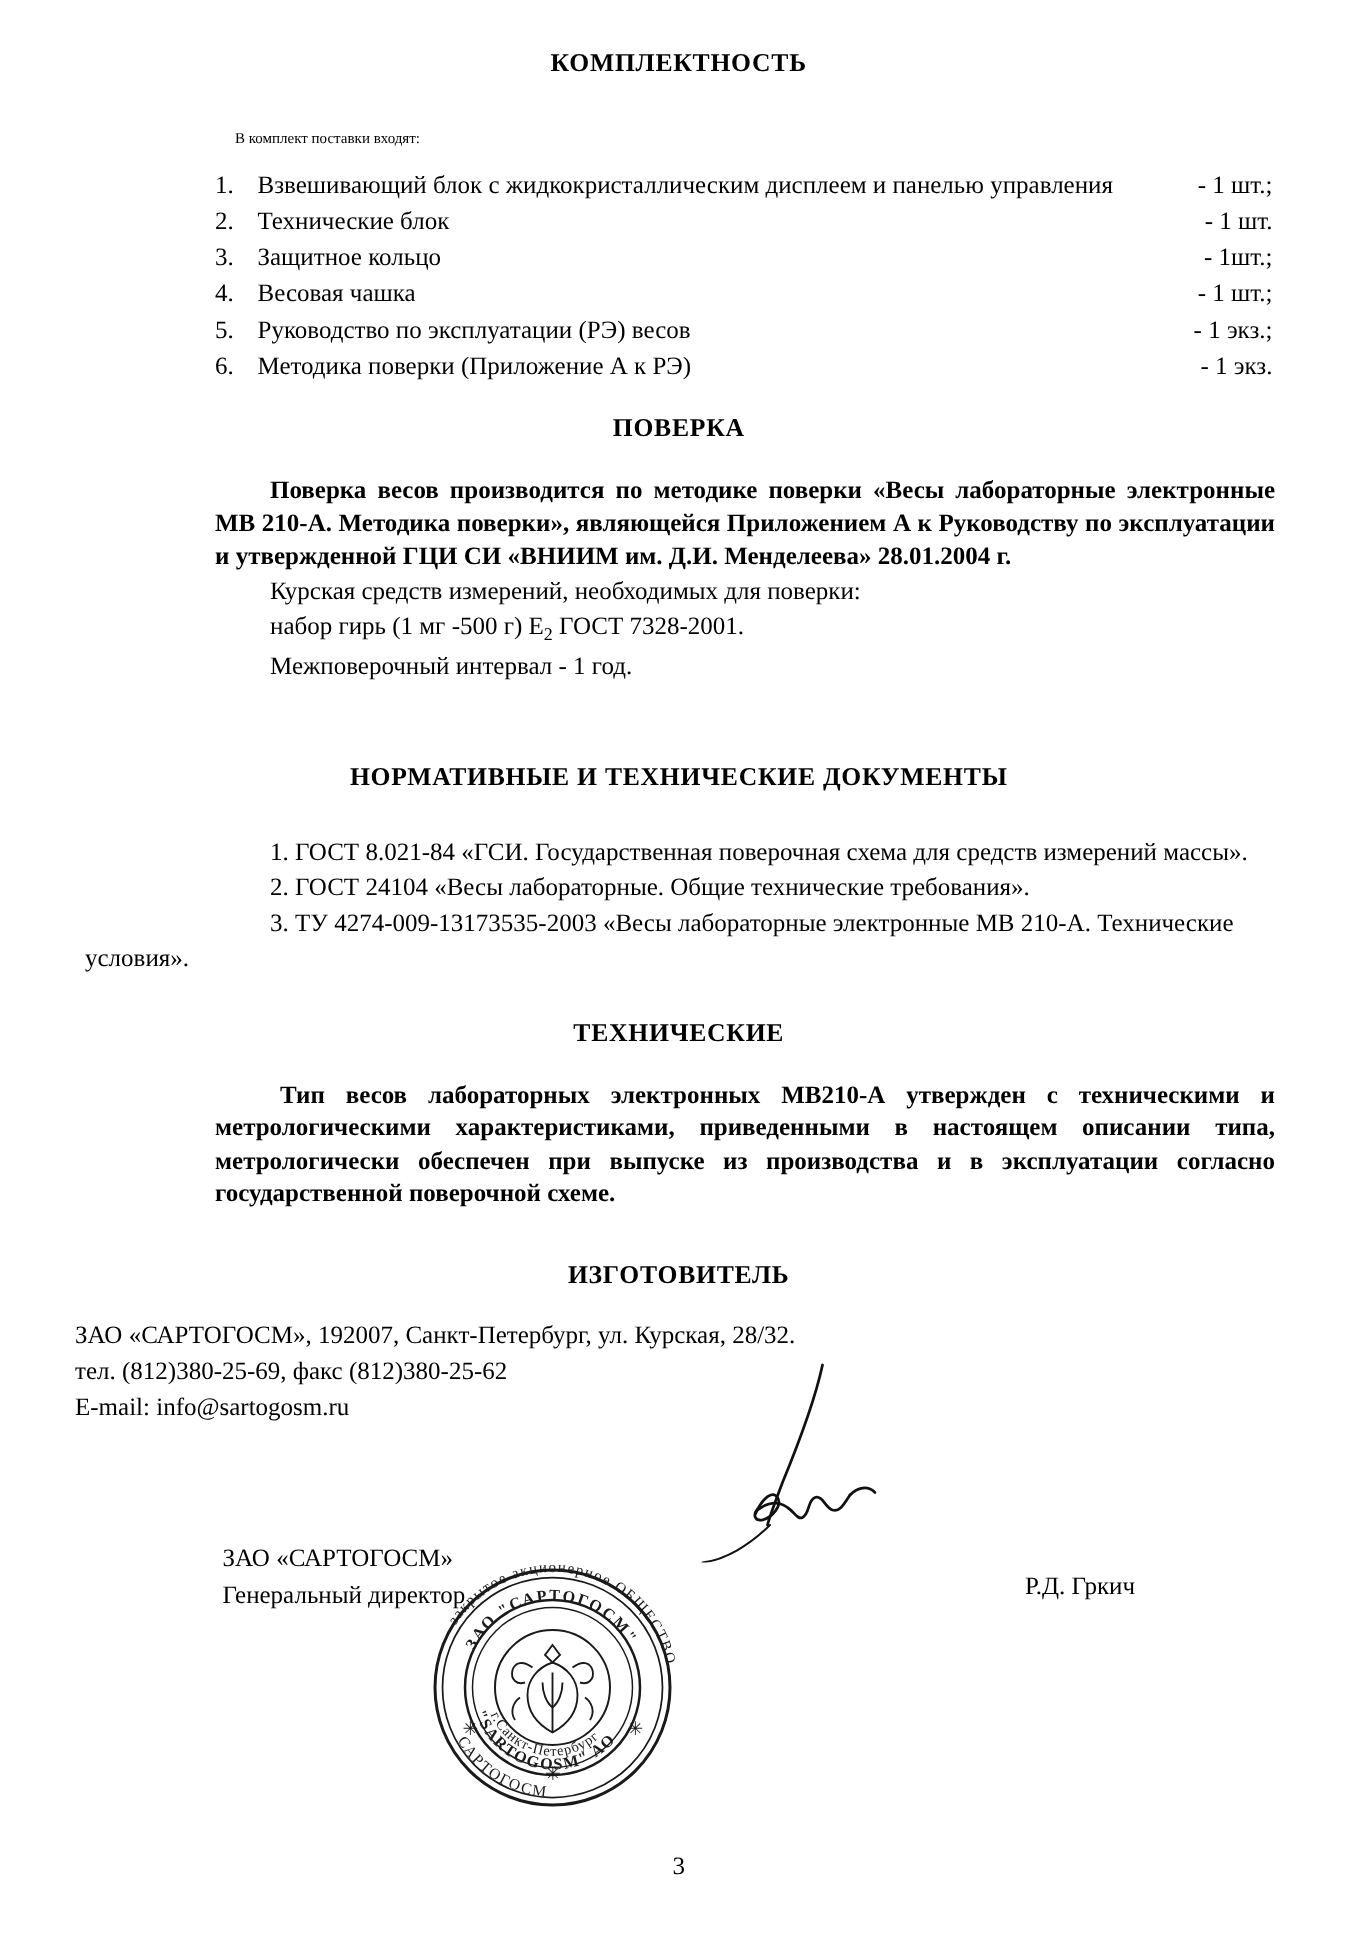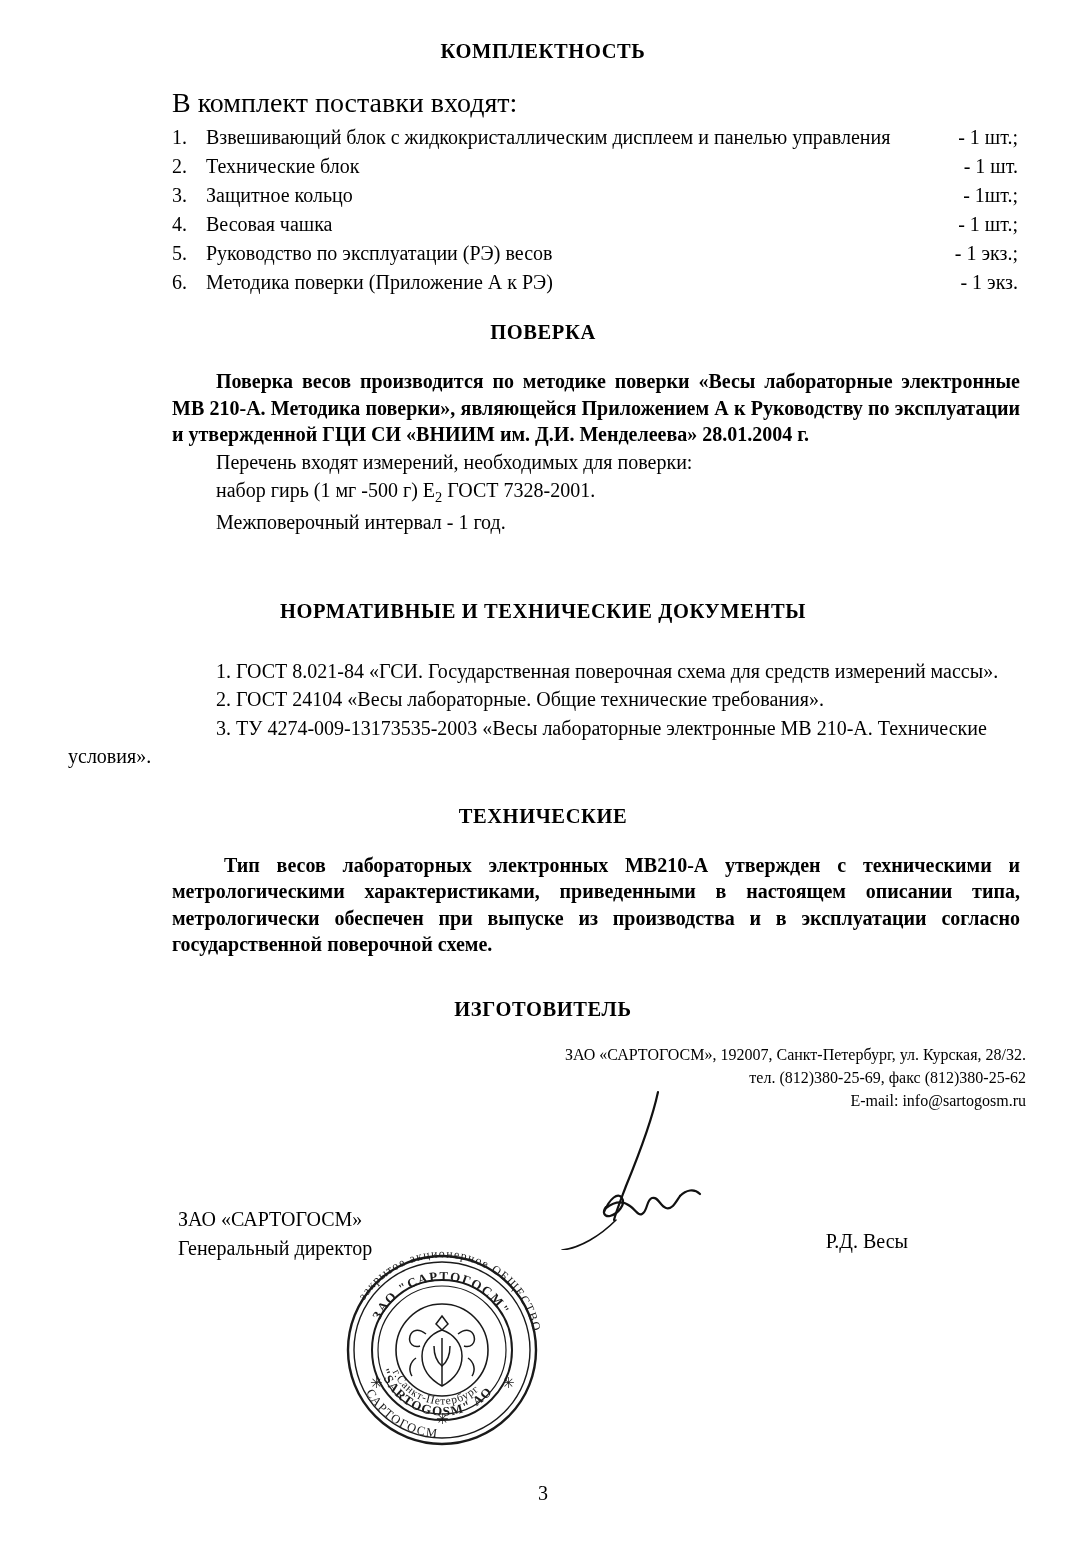--- a/index.html
+++ b/index.html
@@ -31,22 +31,22 @@
 
   .para {
     font-size: 20px;
     line-height: 1.33;
     text-align: justify;
     margin: 0;
   }
   .indent { text-indent: 44px; }
 
   .lead {
-    font-size: 28px;
-    margin: 0;
+    font-size: 12px;
+    margin: 16px;
     padding-left: 112px;
   }
 
   
   .kit-list {
     margin: 4px 0 0 0;
     padding: 0;
     list-style: none;
   }
   .kit-list li {
@@ -81,22 +81,22 @@
   }
 
   .line {
     font-size: 20px;
     line-height: 1.42;
     margin: 0;
   }
 
   .maker-block {
     margin-top: 22px;
-    text-align: right;
-    font-size: 16px;
+    text-align: left;
+    font-size: 20px;
     line-height: 1.45;
   }
 
   .sign-row {
     margin-top: 92px;
     position: relative;
     padding-left: 118px;
     font-size: 20px;
     line-height: 1.45;
   }
@@ -185,21 +185,21 @@
   </ul>
 
   <div class="gap-md"></div>
 
   <h2 class="section-title">ПОВЕРКА</h2>
 
   <div class="gap-md"></div>
 
   <div class="block-wide">
     <p class="para indent just">Поверка весов производится по методике поверки «Весы лабораторные электронные МВ 210-А. Методика поверки», являющейся Приложением А к Руководству по эксплуатации и утвержденной ГЦИ СИ «ВНИИМ им. Д.И. Менделеева» 28.01.2004 г.</p>
-    <p class="line" style="padding-left:44px;">Перечень входят измерений, необходимых для поверки:</p>
+    <p class="line" style="padding-left:44px;">Курская средств измерений, необходимых для поверки:</p>
     <p class="line" style="padding-left:44px;"><span>набор гирь (1 мг -500 г) Е</span><span class="sub">2</span><span> ГОСТ 7328-2001.</span></p>
     <p class="line" style="padding-left:44px;">Межповерочный интервал - 1 год.</p>
   </div>
 
   <div class="gap-lg"></div>
   <div class="gap-md"></div>
 
   <h2 class="section-title">НОРМАТИВНЫЕ И ТЕХНИЧЕСКИЕ  ДОКУМЕНТЫ</h2>
 
   <div class="gap-md"></div>
@@ -229,21 +229,21 @@
 
   <div class="maker-block">
     <div>ЗАО «САРТОГОСМ», 192007, Санкт-Петербург, ул. Курская, 28/32.</div>
     <div>тел. (812)380-25-69, факс (812)380-25-62</div>
     <div>E-mail: info@sartogosm.ru</div>
   </div>
 
   <div class="sign-row">
     <div>ЗАО «САРТОГОСМ»</div>
     <div>Генеральный директор</div>
-    <div class="sign-name">Р.Д. Весы</div>
+    <div class="sign-name">Р.Д. Гркич</div>
   </div>
 
   <div class="signature-wrap">
     <svg width="220" height="160" viewBox="0 0 220 160" xmlns="http://www.w3.org/2000/svg">
       <g fill="none" stroke="#111" stroke-width="2.2" stroke-linecap="round" stroke-linejoin="round">
         <path d="M98 2 C 92 30, 80 62, 66 96 C 60 112, 56 122, 54 130"></path>
         <path d="M44 122 C 50 108, 58 102, 62 108 C 66 114, 58 124, 50 126 C 44 127, 42 122, 46 117"></path>
         <path d="M46 118 C 54 112, 62 110, 70 116 C 76 120, 78 126, 82 124 C 88 121, 86 110, 92 108 C 98 106, 100 116, 106 118 C 112 120, 116 112, 120 106"></path>
         <path d="M120 106 C 126 100, 134 98, 140 104"></path>
         <path d="M56 130 C 40 146, 20 158, 2 160" stroke-width="1.6"></path>

